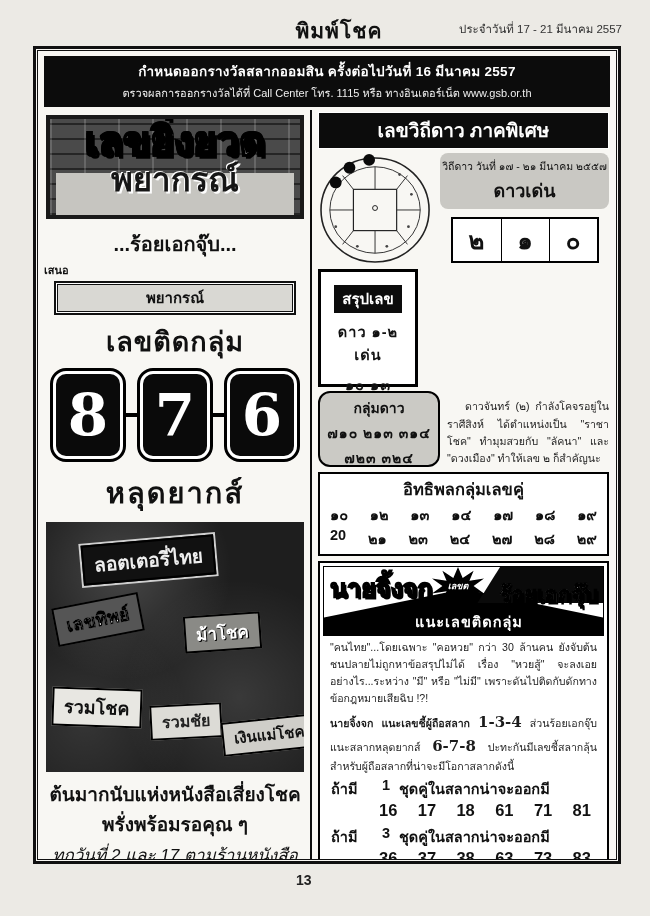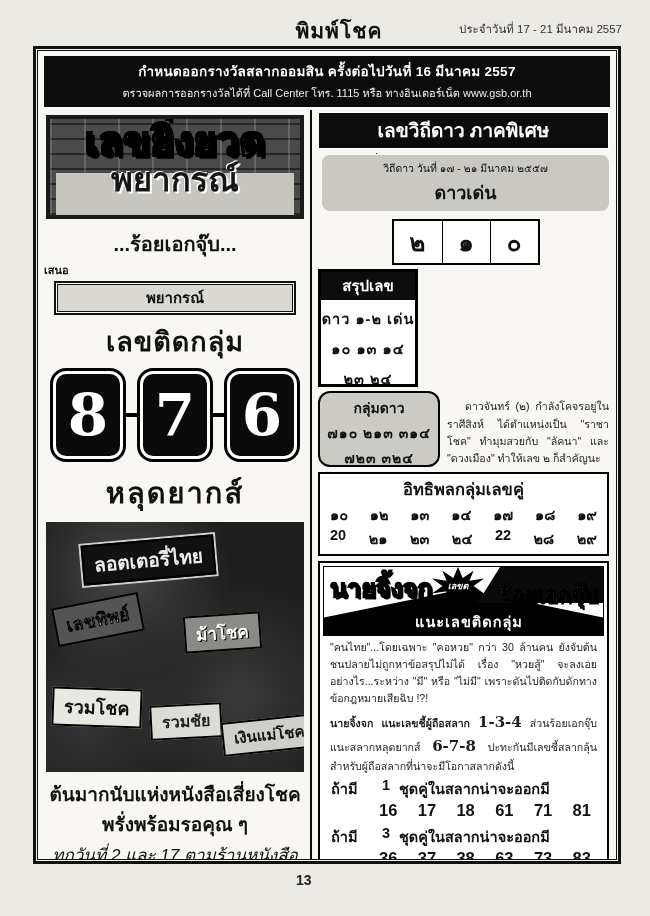--- a/index.html
+++ b/index.html
@@ -71,33 +71,33 @@
   .cover-4 { left:6px;  top:166px; transform:rotate(2deg); background:#e8e7e2; color:#111; font-size:18px; }
   .cover-5 { left:104px; top:182px; transform:rotate(-3deg); background:#dcdbd6; color:#222; font-size:16px; }
   .cover-6 { left:176px; top:196px; transform:rotate(-6deg); background:#cfcec9; color:#111; font-size:15px; }
   .caption1 { margin-top:7px; text-align:center; font-size:19px; font-weight:800; }
   .caption2 { text-align:center; font-size:19px; font-weight:800; }
   .caption3 { text-align:center; font-size:17px; font-style:italic; margin-top:2px; }
 
   
   .star-header { background:#0c0c0c; color:#fff; text-align:center; font-size:19px; font-weight:800;
     padding:3px 0 4px; box-shadow:0 0 0 1px #fff inset; }
-  .astro-row { display:flex; margin-top:4px; height:112px;flex-direction:column; }
+  .astro-row { display:flex; margin-top:4px; height:112px; }
   .astro-chart { width:118px; height:112px; }
   .astro-right { flex:1; padding-left:4px; display:flex; flex-direction:column; align-items:center; }
   .star-gray { width:100%; background:#c9c8c3; border-radius:8px; text-align:center; padding:5px 2px 4px; }
   .star-date { font-size:10.5px; }
   .star-label { font-size:18px; font-weight:800; margin-top:1px; }
   .star-cells { display:flex; margin-top:8px; border:2px solid #000; background:#fff; }
   .star-cell { width:48px; height:42px; display:flex; align-items:center; justify-content:center;
     font-size:24px; font-weight:bold; font-family:"DejaVu Serif","Liberation Serif",serif; }
   .star-cell + .star-cell { border-left:1.5px solid #000; }
 
   .sum-row { display:flex; margin-top:4px; }
-  .sum-box { width:100px; border:3px solid #000; padding:0; height:118px; background:#fff; flex:none; }
+  .sum-box { width:100px; border:3px solid #000; padding:13px; height:118px; background:#fff; flex:none; }
   .sum-head { background:#0c0c0c; color:#fff; text-align:center; font-size:15px; font-weight:800; padding:2px 0; }
   .sum-line { text-align:center; font-size:14.5px; font-weight:800; margin-top:7px; letter-spacing:1px; }
   .para { flex:1; padding:2px 0 0 7px; font-size:10.6px; line-height:1.62; text-align:justify; color:#1c1c1c; }
   .para .indent { display:inline-block; width:18px; }
 
   .moon-row { display:flex; margin-top:4px;align-items:flex-end; }
   .grp-box { width:122px; flex:none; border:2.5px solid #000; border-radius:12px; background:#cbcac5;
     text-align:center; padding:4px 2px; height:76px; }
   .grp-head { font-size:14px; font-weight:800; }
   .grp-line { font-size:14px; font-weight:800; margin-top:3px; letter-spacing:1px; }
@@ -265,21 +265,21 @@
             <span>๑๔</span>
             <span>๑๗</span>
             <span>๑๘</span>
             <span>๑๙</span>
           </div>
           <div class="pairs-row">
             <span>20</span>
             <span>๒๑</span>
             <span>๒๓</span>
             <span>๒๔</span>
-            <span>22</span>
+            <span>๒๗</span>
             <span>๒๘</span>
             <span>๒๙</span>
           </div>
         </div>
 
         <div class="vs-outer">
           <div class="vs-banner">
             <div class="vs-mountain"></div>
             <div class="vs-darkpatch"></div>
             <div class="vs-left">นายจิ้งจก</div>

